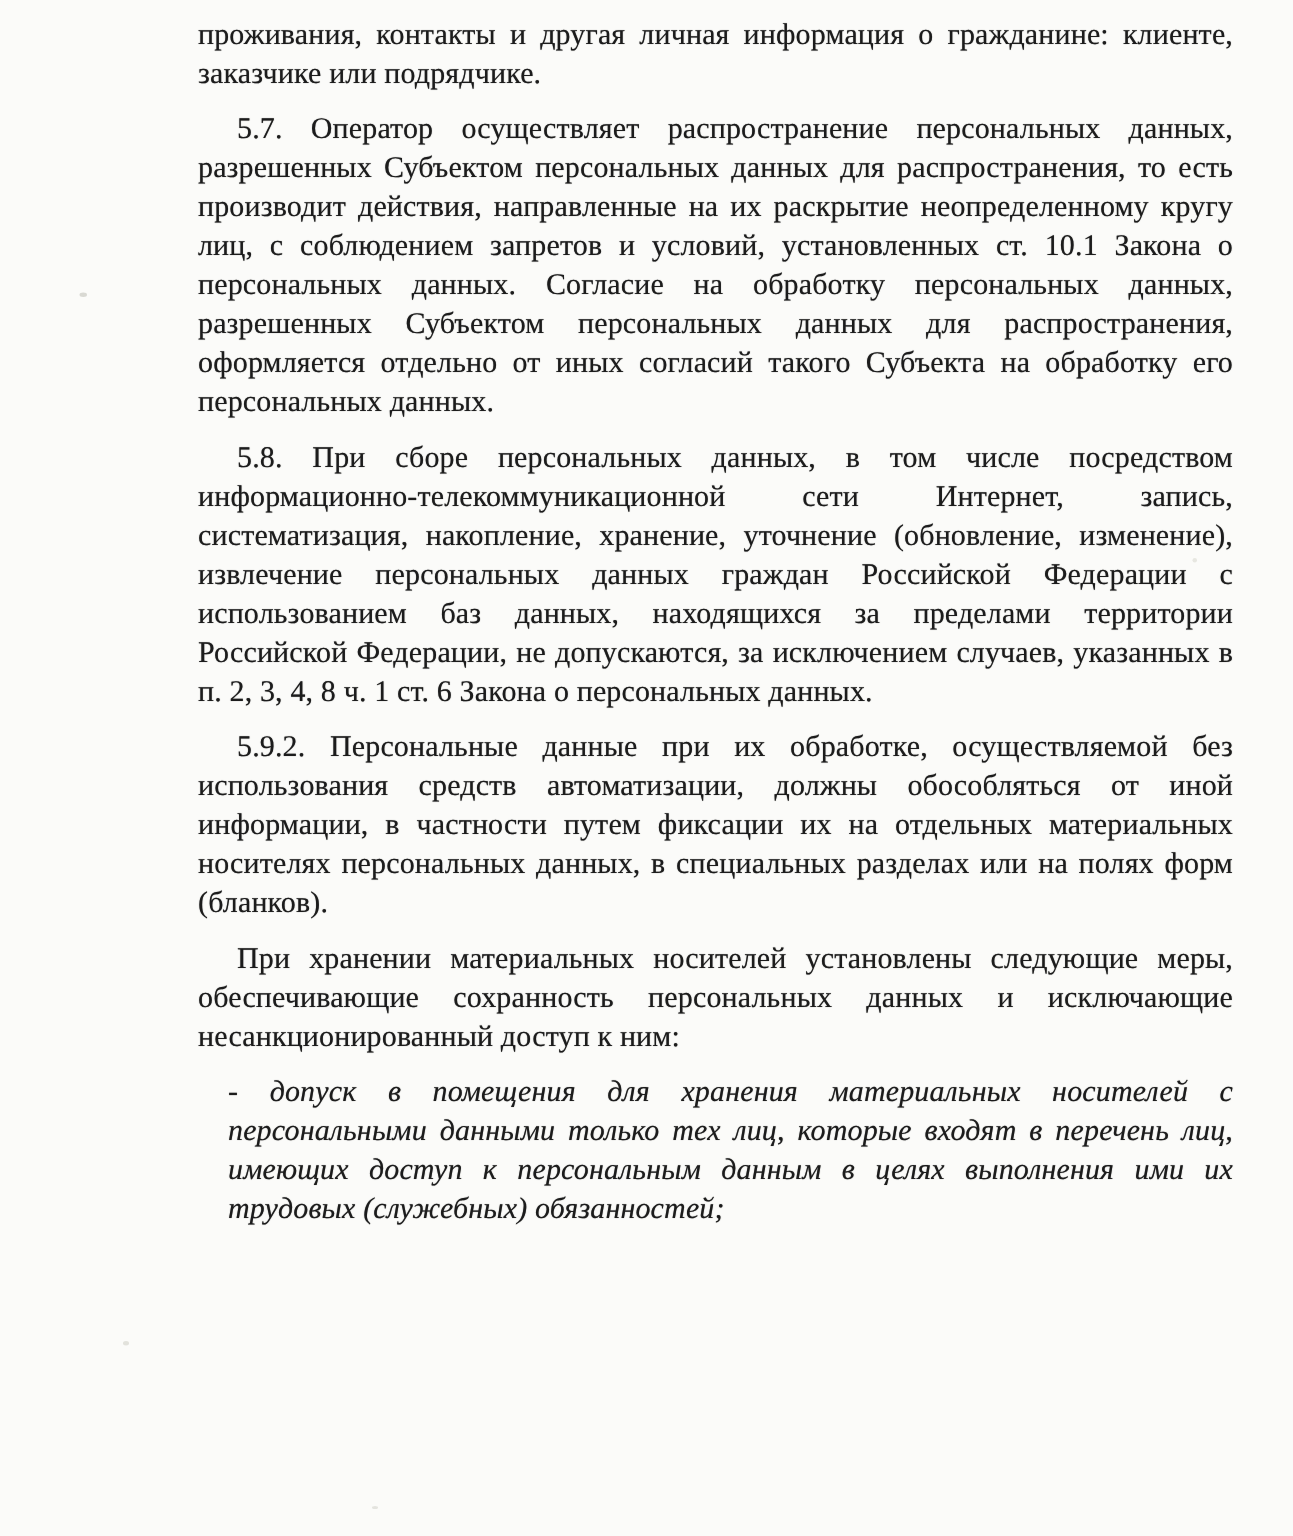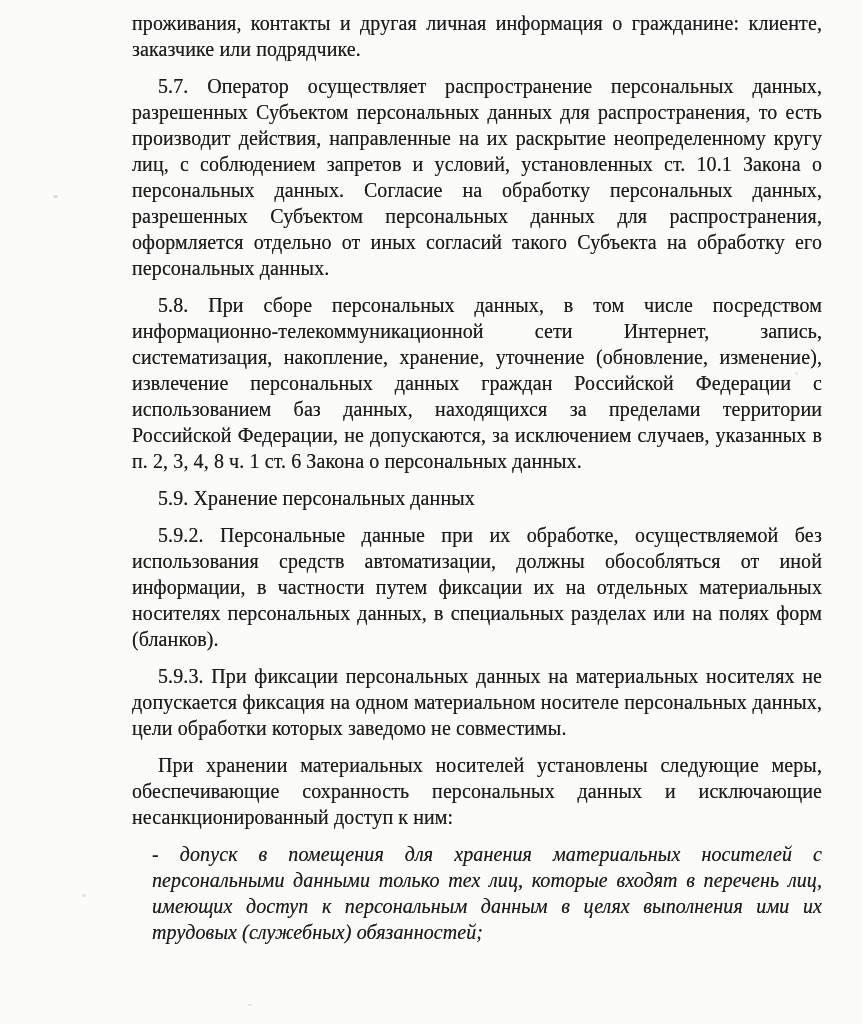--- a/index.html
+++ b/index.html
@@ -51,23 +51,21 @@
   .speck-4 { left: 795px; top: 372px; width: 3px; height: 3px; background: #e7e7e1; }
 </style>
 </head>
 <body>
 
 <div class="page" style="--page-bg: #fbfbf9; --ink: #1c1c1c;">
   <div class="text-block">
     <p class="plain">проживания, контакты и другая личная информация о гражданине: клиенте, заказчике или подрядчике.</p>
     <p class="indent">5.7. Оператор осуществляет распространение персональных данных, разрешенных Субъектом персональных данных для распространения, то есть производит действия, направленные на их раскрытие неопределенному кругу лиц, с соблюдением запретов и условий, установленных ст. 10.1 Закона о персональных данных. Согласие на обработку персональных данных, разрешенных Субъектом персональных данных для распространения, оформляется отдельно от иных согласий такого Субъекта на обработку его персональных данных.</p>
     <p class="indent">5.8. При сборе персональных данных, в том числе посредством информационно-телекоммуникационной сети Интернет, запись, систематизация, накопление, хранение, уточнение (обновление, изменение), извлечение персональных данных граждан Российской Федерации с использованием баз данных, находящихся за пределами территории Российской Федерации, не допускаются, за исключением случаев, указанных в п. 2, 3, 4, 8 ч. 1 ст. 6 Закона о персональных данных.</p>
-    <p class="indent">5.9. Хранение персональных данных</p>
     <p class="indent">5.9.2. Персональные данные при их обработке, осуществляемой без использования средств автоматизации, должны обособляться от иной информации, в частности путем фиксации их на отдельных материальных носителях персональных данных, в специальных разделах или на полях форм (бланков).</p>
-    <p class="indent">5.9.3. При фиксации персональных данных на материальных носителях не допускается фиксация на одном материальном носителе персональных данных, цели обработки которых заведомо не совместимы.</p>
     <p class="indent">При хранении материальных носителей установлены следующие меры, обеспечивающие сохранность персональных данных и исключающие несанкционированный доступ к ним:</p>
     <p class="bullet">- допуск в помещения для хранения материальных носителей с персональными данными только тех лиц, которые входят в перечень лиц, имеющих доступ к персональным данным в целях выполнения ими их трудовых (служебных) обязанностей;</p>
   </div>
 
   <div class="speck speck-1"></div>
   <div class="speck speck-2"></div>
   <div class="speck speck-3"></div>
   <div class="speck speck-4"></div>
 </div>
 

